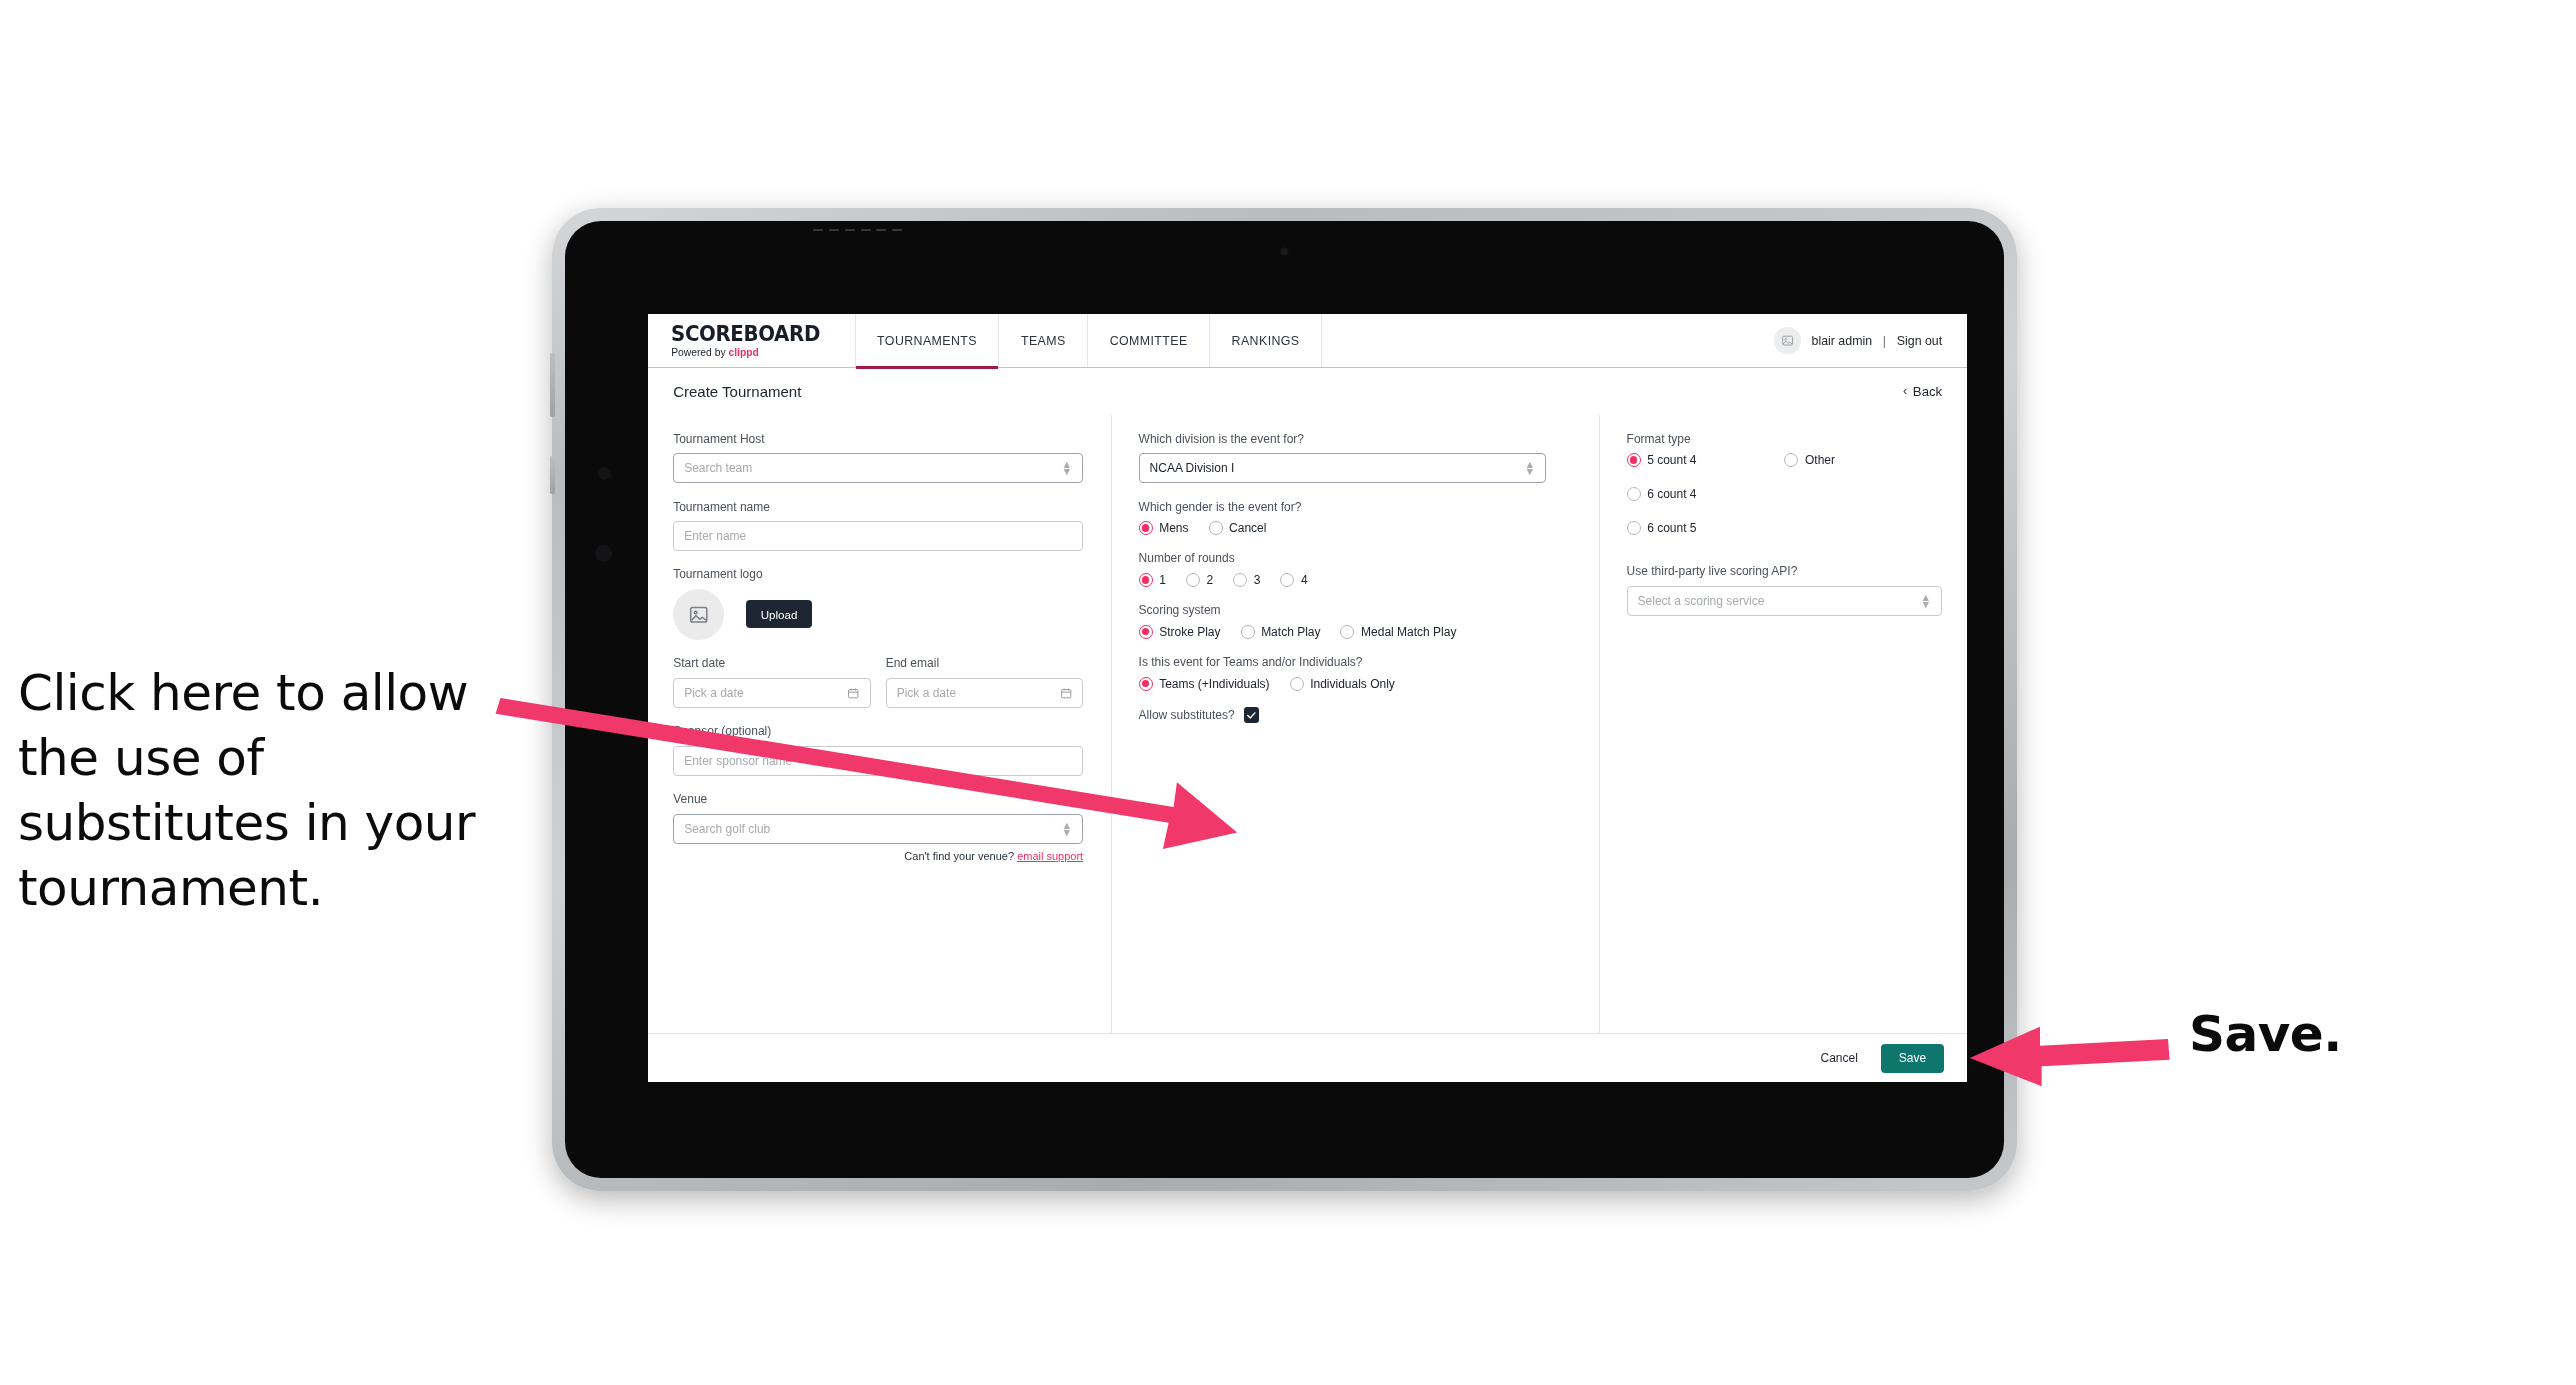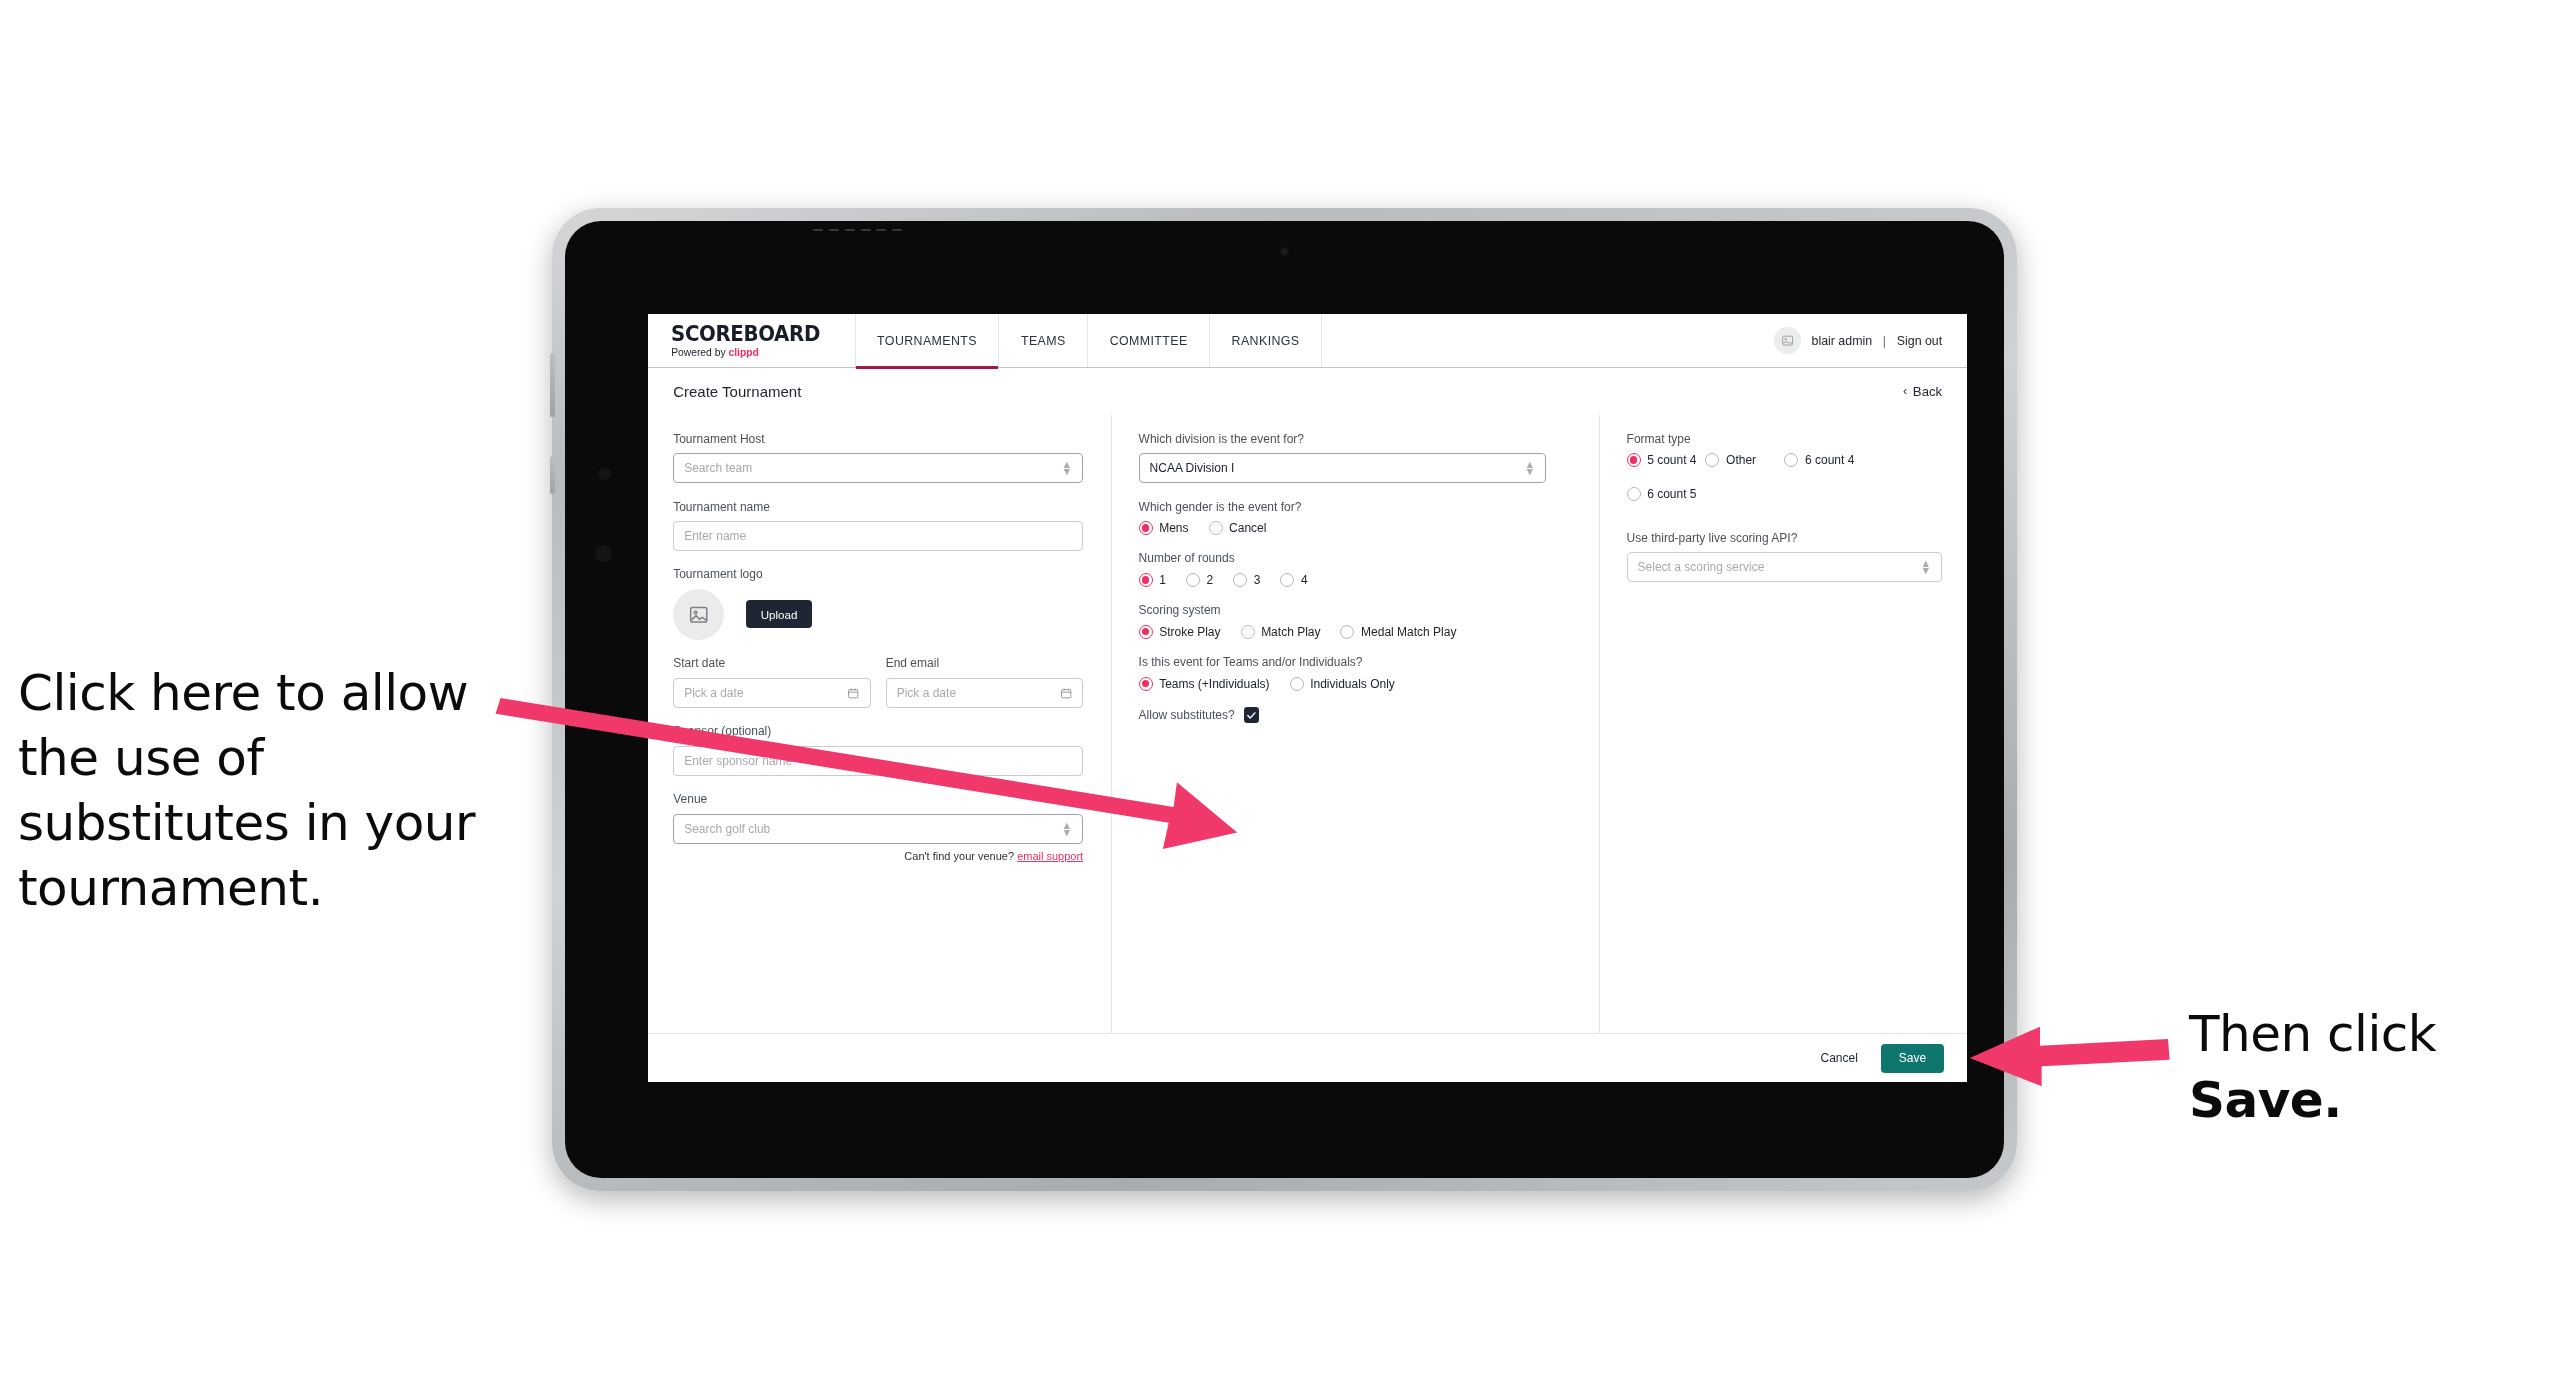--- a/index.html
+++ b/index.html
@@ -302,21 +302,21 @@
     position: absolute;
     left: 50%; top: 50%;
     width: 7.4px; height: 7.4px;
     margin: -3.7px 0 0 -3.7px;
     border-radius: 50%;
     background: #ef2e63;
   }
   .radio-label { font-size: 12px; color: #20262e; }
 
   
-  #format-grid { display: grid; grid-template-columns: 1fr 1fr 1fr 1fr; row-gap: 6.6px; }
+  #format-grid { display: grid; grid-template-columns: 1fr 1fr; row-gap: 6.6px; }
   #format-grid .radio-item { margin-right: 0; margin-bottom: 13.2px; }
 
   
   #subs-row { display: flex; align-items: center; gap: 9px; margin-top: 1.7px; }
   #subs-label { font-size: 12px; color: #4b5159; }
   #subs-checkbox {
     width: 15.7px; height: 15.7px;
     border-radius: 3.3px;
     background: #1e2633;
     display: flex; align-items: center; justify-content: center;
@@ -664,21 +664,20 @@
         <button id="save-btn">Save</button>
       </div>
 
     </div>
   </div>
 </div>
 
 <div id="annot-left">Click here to allow the use of substitutes in your tournament.</div>
 
 <div id="annot-right">
-  <span>Then click</span>
   <span class="bold">Save.</span>
 </div>
 
 <svg id="arrow-layer" viewBox="0 0 3119 1678">
 
   <g>
     <path d="M 600 864 L 1415 996 L 1408 1028 L 1498 1008 L 1425 947 L 1421 977 L 606 845 Z" fill="#F0386B"></path>
   </g>
 
   <g>

